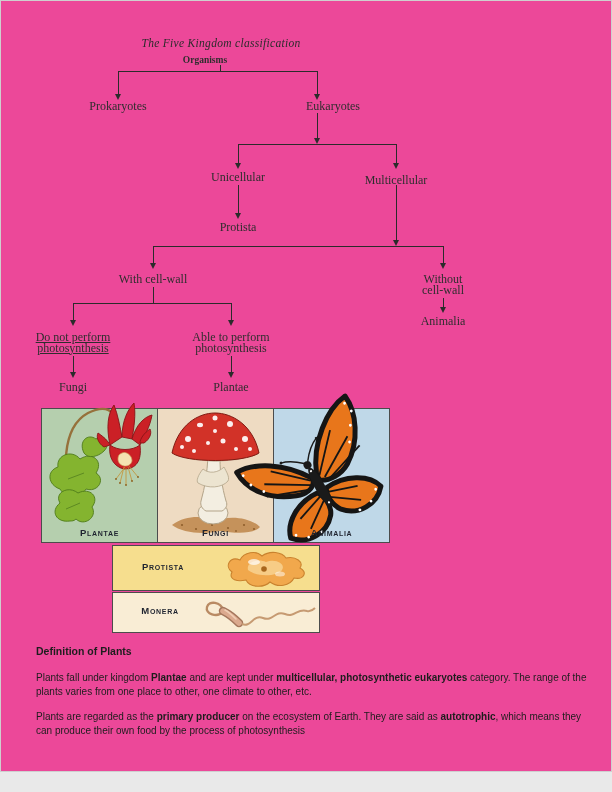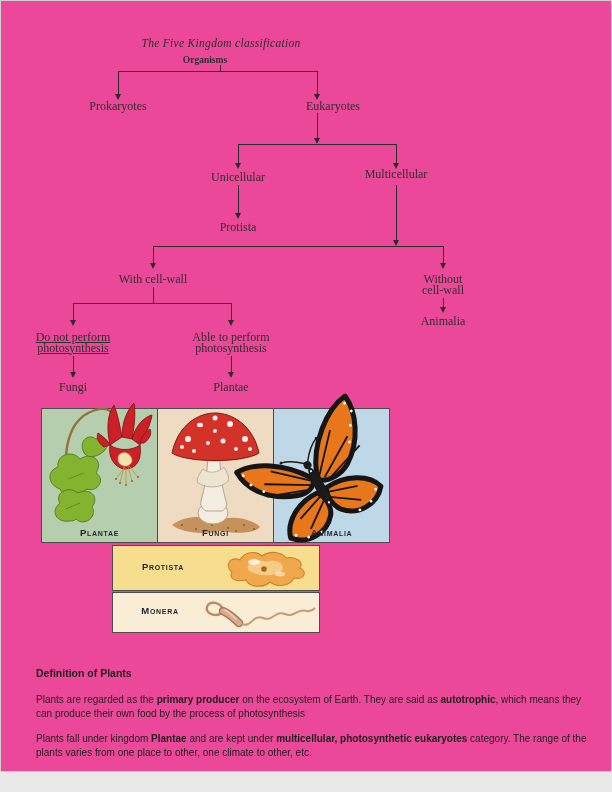--- a/index.html
+++ b/index.html
@@ -17,21 +17,21 @@
         letter-spacing:.3px;color:#2b2b2b;}
   
   .kbox{position:absolute;border:1px solid #4c4c4c;box-sizing:border-box;}
   .kbox svg,.krow svg{position:absolute;overflow:visible;}
   .klabel{position:absolute;left:0;right:0;bottom:4px;text-align:center;font-weight:bold;
         font-size:9.5px;font-variant:small-caps;letter-spacing:.7px;color:#1f2430;}
   .krow{position:absolute;border:1px solid #4c4c4c;box-sizing:border-box;}
   .rlabel{position:absolute;font-weight:bold;font-size:9.5px;font-variant:small-caps;
         letter-spacing:.7px;color:#1f2430;text-align:center;}
   
-  .definition{position:absolute;left:35px;top:666px;width:552px;color:#1d1d1d;}
+  .definition{position:absolute;left:35px;top:644px;width:552px;color:#1d1d1d;}
   .def-heading{font-size:10.5px;font-weight:bold;margin:0 0 14px 0;}
   .def-para{font-size:10px;line-height:13.5px;margin:0 0 12px 0;}
   .def-para b{font-weight:bold;}
 </style>
 </head>
 <body>
 
 <div class="page">
 
   <div>
@@ -48,21 +48,21 @@
     <div class="node" style="left:292px;top:100px;width:80px;">Eukaryotes</div>
 
     <div class="ln" style="left:316px;top:112px;width:1px;height:25px;"></div>
     <div class="arr" style="left:313px;top:137px;"></div>
     <div class="ln" style="left:237px;top:143px;width:159px;height:1px;"></div>
     <div class="ln" style="left:237px;top:143px;width:1px;height:19px;"></div>
     <div class="ln" style="left:395px;top:143px;width:1px;height:19px;"></div>
     <div class="arr" style="left:234px;top:162px;"></div>
     <div class="arr" style="left:392px;top:162px;"></div>
     <div class="node" style="left:197px;top:171px;width:80px;">Unicellular</div>
-    <div class="node" style="left:351px;top:168px;width:88px;">Multicellular</div>
+    <div class="node" style="left:351px;top:174px;width:88px;">Multicellular</div>
 
     <div class="ln" style="left:237px;top:184px;width:1px;height:28px;"></div>
     <div class="arr" style="left:234px;top:212px;"></div>
     <div class="node" style="left:197px;top:221px;width:80px;">Protista</div>
 
     <div class="ln" style="left:395px;top:184px;width:1px;height:55px;"></div>
     <div class="arr" style="left:392px;top:239px;"></div>
     <div class="ln" style="left:152px;top:245px;width:291px;height:1px;"></div>
     <div class="ln" style="left:152px;top:245px;width:1px;height:17px;"></div>
     <div class="ln" style="left:442px;top:245px;width:1px;height:17px;"></div>
@@ -232,17 +232,17 @@
         <path d="M26 13 C32 16 38 21 42 25" fill="none" stroke="#a4765c" stroke-width="8.5" stroke-linecap="round"></path>
         <path d="M26 13 C32 16 38 21 42 25" fill="none" stroke="#dba98e" stroke-width="5.5" stroke-linecap="round"></path>
         <path d="M28 12 C32 14 36 18 39 21" fill="none" stroke="#f0cdb4" stroke-width="1.6" stroke-linecap="round"></path>
         <path d="M45 26 C54 30 56 16 66 20 C76 24 78 12 88 16 C98 20 100 10 110 13 C114 14 116 12 118 10" fill="none" stroke="#c69a72" stroke-width="2"></path>
       </svg>
     </div>
   </div>
 
   <div class="definition">
     <p class="def-heading">Definition of Plants</p>
+    <p class="def-para"><span>Plants fall under kingdom </span><b>Plantae</b><span> and are kept under </span><b>multicellular, photosynthetic eukaryotes</b><span> category. The range of the plants varies from one place to other, one climate to other, etc.</span></p>
     <p class="def-para"><span>Plants are regarded as the </span><b>primary producer</b><span> on the ecosystem of Earth. They are said as </span><b>autotrophic</b><span>, which means they can produce their own food by the process of photosynthesis</span></p>
-    <p class="def-para"><span>Plants fall under kingdom </span><b>Plantae</b><span> and are kept under </span><b>multicellular, photosynthetic eukaryotes</b><span> category. The range of the plants varies from one place to other, one climate to other, etc.</span></p>
   </div>
 
 </div>
 
 </body></html>

